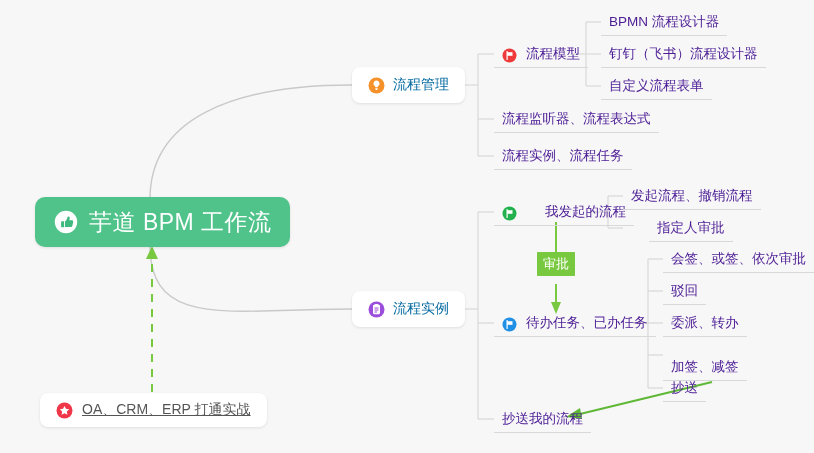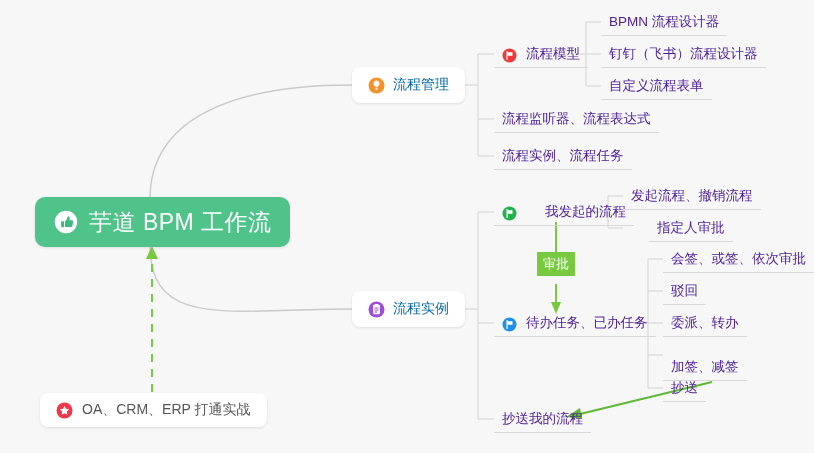--- a/index.html
+++ b/index.html
@@ -65,20 +65,21 @@
     position:absolute;
     display:flex;align-items:center;
     background:#ffffff;
     border-radius:8px;
     padding:0 16px;
     height:34px;
     box-shadow:0 1px 3px rgba(0,0,0,.10);
     font-size:14px;
     color:#555;
     z-index:5;
+    text-decoration:underline;
   }
   .callout .label{margin-left:9px;white-space:nowrap;}
 
   
   .tag{
     position:absolute;
     display:flex;align-items:center;justify-content:center;
     background:#79c940;
     color:#ffffff;
     border-radius:1px;

